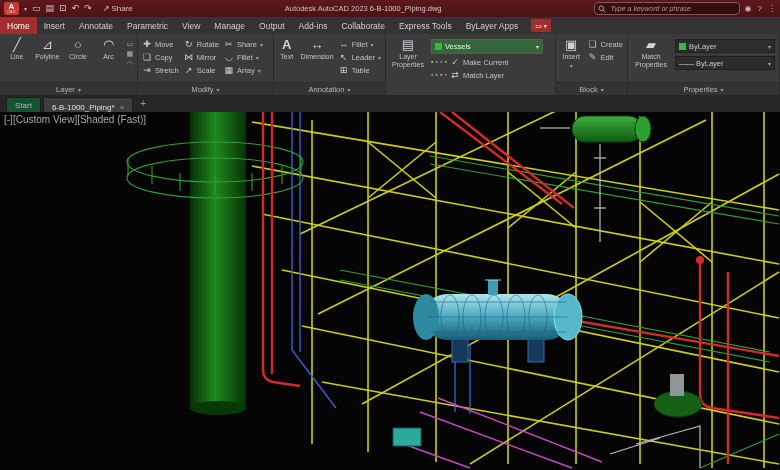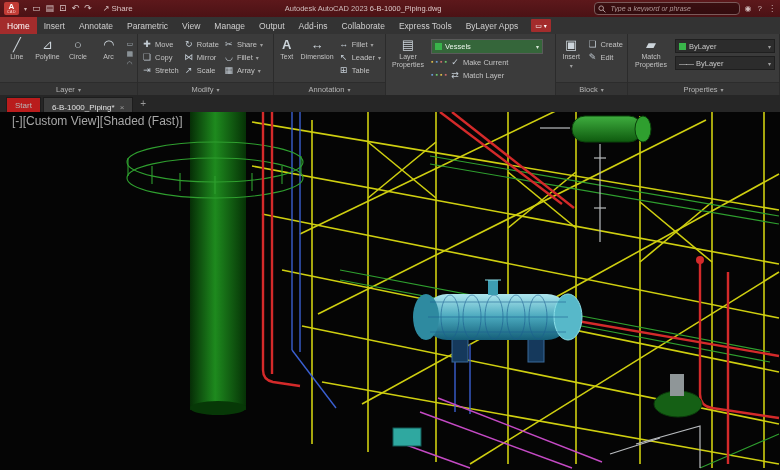--- a/index.html
+++ b/index.html
@@ -53,30 +53,30 @@
   .staterow{display:inline-flex;gap:2px;font-size:7px;line-height:8px;}
   .st1{color:#d8b84a;} .st2{color:#6a9ad0;} .st3{color:#c96a6a;} .st4{color:#6ac96a;}
   .propfield{display:flex;align-items:center;gap:3px;background:#2c2c2c;border:1px solid #1f1f1f;height:12px;
              padding:0 3px;width:92px;font-size:7.5px;color:#c8c8c8;cursor:pointer;}
   .propfield .chev{margin-left:auto;}
   .lineglyph{color:#d8d8d8;font-size:8px;letter-spacing:-1px;}
   .icon-green{color:#5fc06a;} .icon-blue{color:#62b0e8;} .icon-gold{color:#c8b464;} .icon-brush{color:#c08858;}
 
   
   .filetabs{height:17px;background:#262626;display:flex;align-items:flex-end;padding-left:6px;gap:2px;}
-  .ftab{display:flex;align-items:center;gap:5px;font-size:8px;color:#b8b8b8;background:#b91c1c;
+  .ftab{display:flex;align-items:center;gap:5px;font-size:8px;color:#b8b8b8;background:#14532d;
         border:1px solid #1d1d1d;border-bottom:none;height:14px;padding:0 8px;cursor:pointer;}
   .ftab.active{background:#3d3d3d;color:#e2e2e2;align-items:flex-end;}
   .ftab .close{font-size:8px;color:#9a9a9a;cursor:pointer;}
   .addtab{color:#9a9a9a;font-size:10px;padding:0 5px;cursor:pointer;align-self:center;}
 
   
   .viewport{position:relative;width:780px;height:358px;background:#050505;overflow:hidden;cursor:crosshair;}
   .scene{position:absolute;inset:0;display:block;}
-  .vpc{position:absolute;top:2px;left:12px;font-size:12px;color:#a8a8a8;cursor:pointer;}
+  .vpc{position:absolute;top:2px;left:4px;font-size:10px;color:#a8a8a8;cursor:pointer;}
   .overlay-title{position:absolute;left:0;right:0;top:96px;text-align:center;white-space:nowrap;
                  font-family:"DejaVu Serif","Liberation Serif",serif;font-weight:700;font-size:35px;color:#ffffff;
                  letter-spacing:.5px;
                  text-shadow:0 3px 7px rgba(0,0,0,.95),2px 2px 0 rgba(0,0,0,.85),-1px -1px 2px rgba(0,0,0,.7);}
 </style>
 </head>
 <body>
 
 <div class="app">
 

